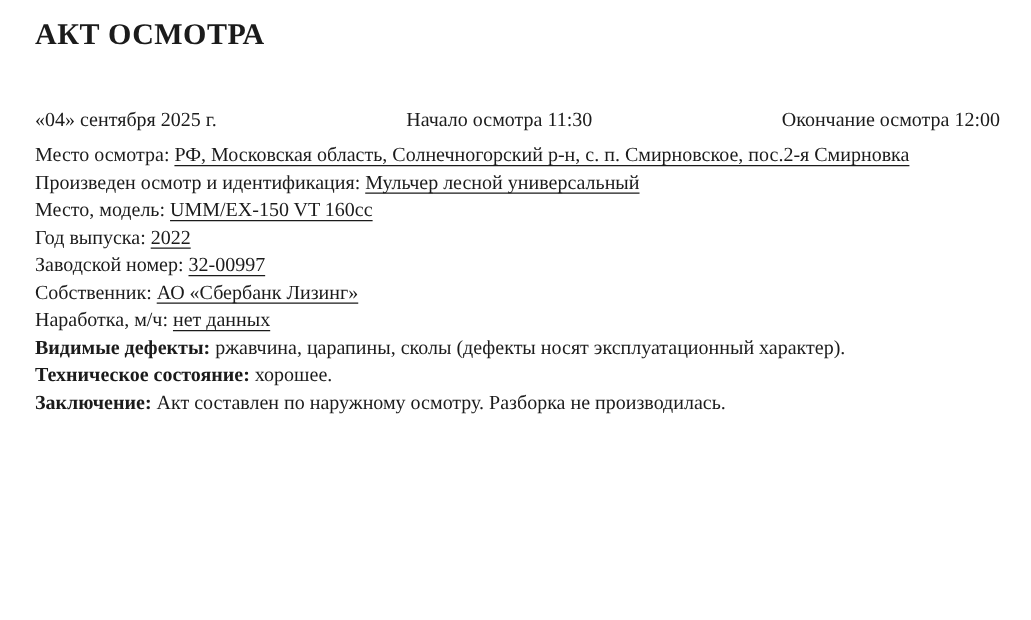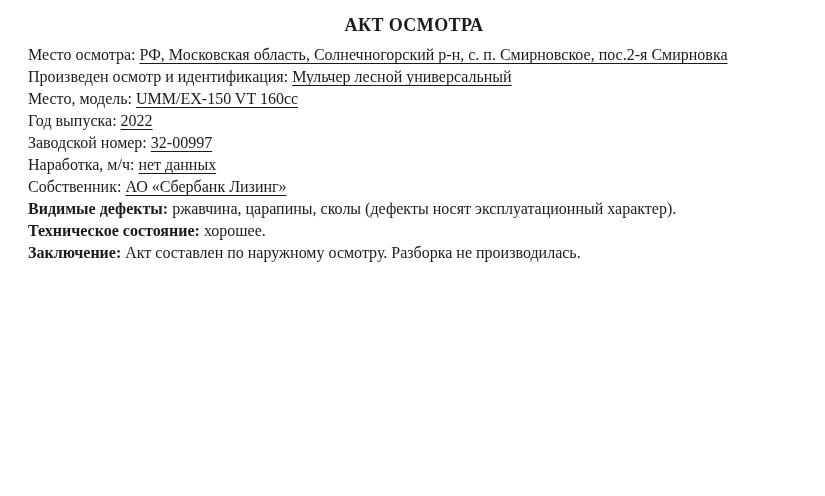--- a/index.html
+++ b/index.html
@@ -11,23 +11,22 @@
     color: #1b1b1b;
     overflow: hidden;
   }
   .page {
     width: 825px;
     height: 496px;
     padding: 13px 25px 0 28px;
     background: #ffffff;
   }
   .doc-title {
-    text-align: center;
     font-weight: bold;
-    font-size: 18px;
+    font-size: 24px;
     letter-spacing: 0.4px;
     margin-top: 2px;
   }
   .header-row {
     display: flex;
     justify-content: space-between;
     align-items: baseline;
     margin-top: 46px;
     font-size: 16px;
     line-height: 18px;
@@ -47,20 +46,25 @@
     text-decoration-thickness: 1px;
   }
 </style>
 </head>
 <body>
 
 <div class="page">
 
   <h1 class="doc-title">АКТ ОСМОТРА</h1>
 
+  <div class="header-row">
+    <span>«04» сентября 2025 г.</span>
+    <span>Начало осмотра 11:30</span>
+    <span>Окончание осмотра 12:00</span>
+  </div>
 
   <div id="fields-container">
     <p class="field-row">
       <span class="field-label">Место осмотра: </span>
       <span class="field-value underline">РФ, Московская область, Солнечногорский р-н, с. п. Смирновское, пос.2-я Смирновка</span>
     </p>
 
     <p class="field-row">
       <span class="field-label">Произведен осмотр и идентификация: </span>
       <span class="field-value underline">Мульчер лесной универсальный</span>
@@ -75,27 +79,27 @@
       <span class="field-label">Год выпуска: </span>
       <span class="field-value underline">2022</span>
     </p>
 
     <p class="field-row">
       <span class="field-label">Заводской номер: </span>
       <span class="field-value underline">32-00997</span>
     </p>
 
     <p class="field-row">
-      <span class="field-label">Наработка, м/ч: </span>
-      <span class="field-value underline">нет данных</span>
+      <span class="field-label">Собственник: </span>
+      <span class="field-value underline">АО «Сбербанк Лизинг»</span>
     </p>
 
     <p class="field-row">
-      <span class="field-label">Собственник: </span>
-      <span class="field-value underline">АО «Сбербанк Лизинг»</span>
+      <span class="field-label">Наработка, м/ч: </span>
+      <span class="field-value underline">нет данных</span>
     </p>
 
     <p class="field-row">
       <span class="field-label bold">Видимые дефекты: </span>
       <span class="field-value">ржавчина, царапины, сколы (дефекты носят эксплуатационный характер).</span>
     </p>
 
     <p class="field-row">
       <span class="field-label bold">Техническое состояние: </span>
       <span class="field-value">хорошее.</span>

